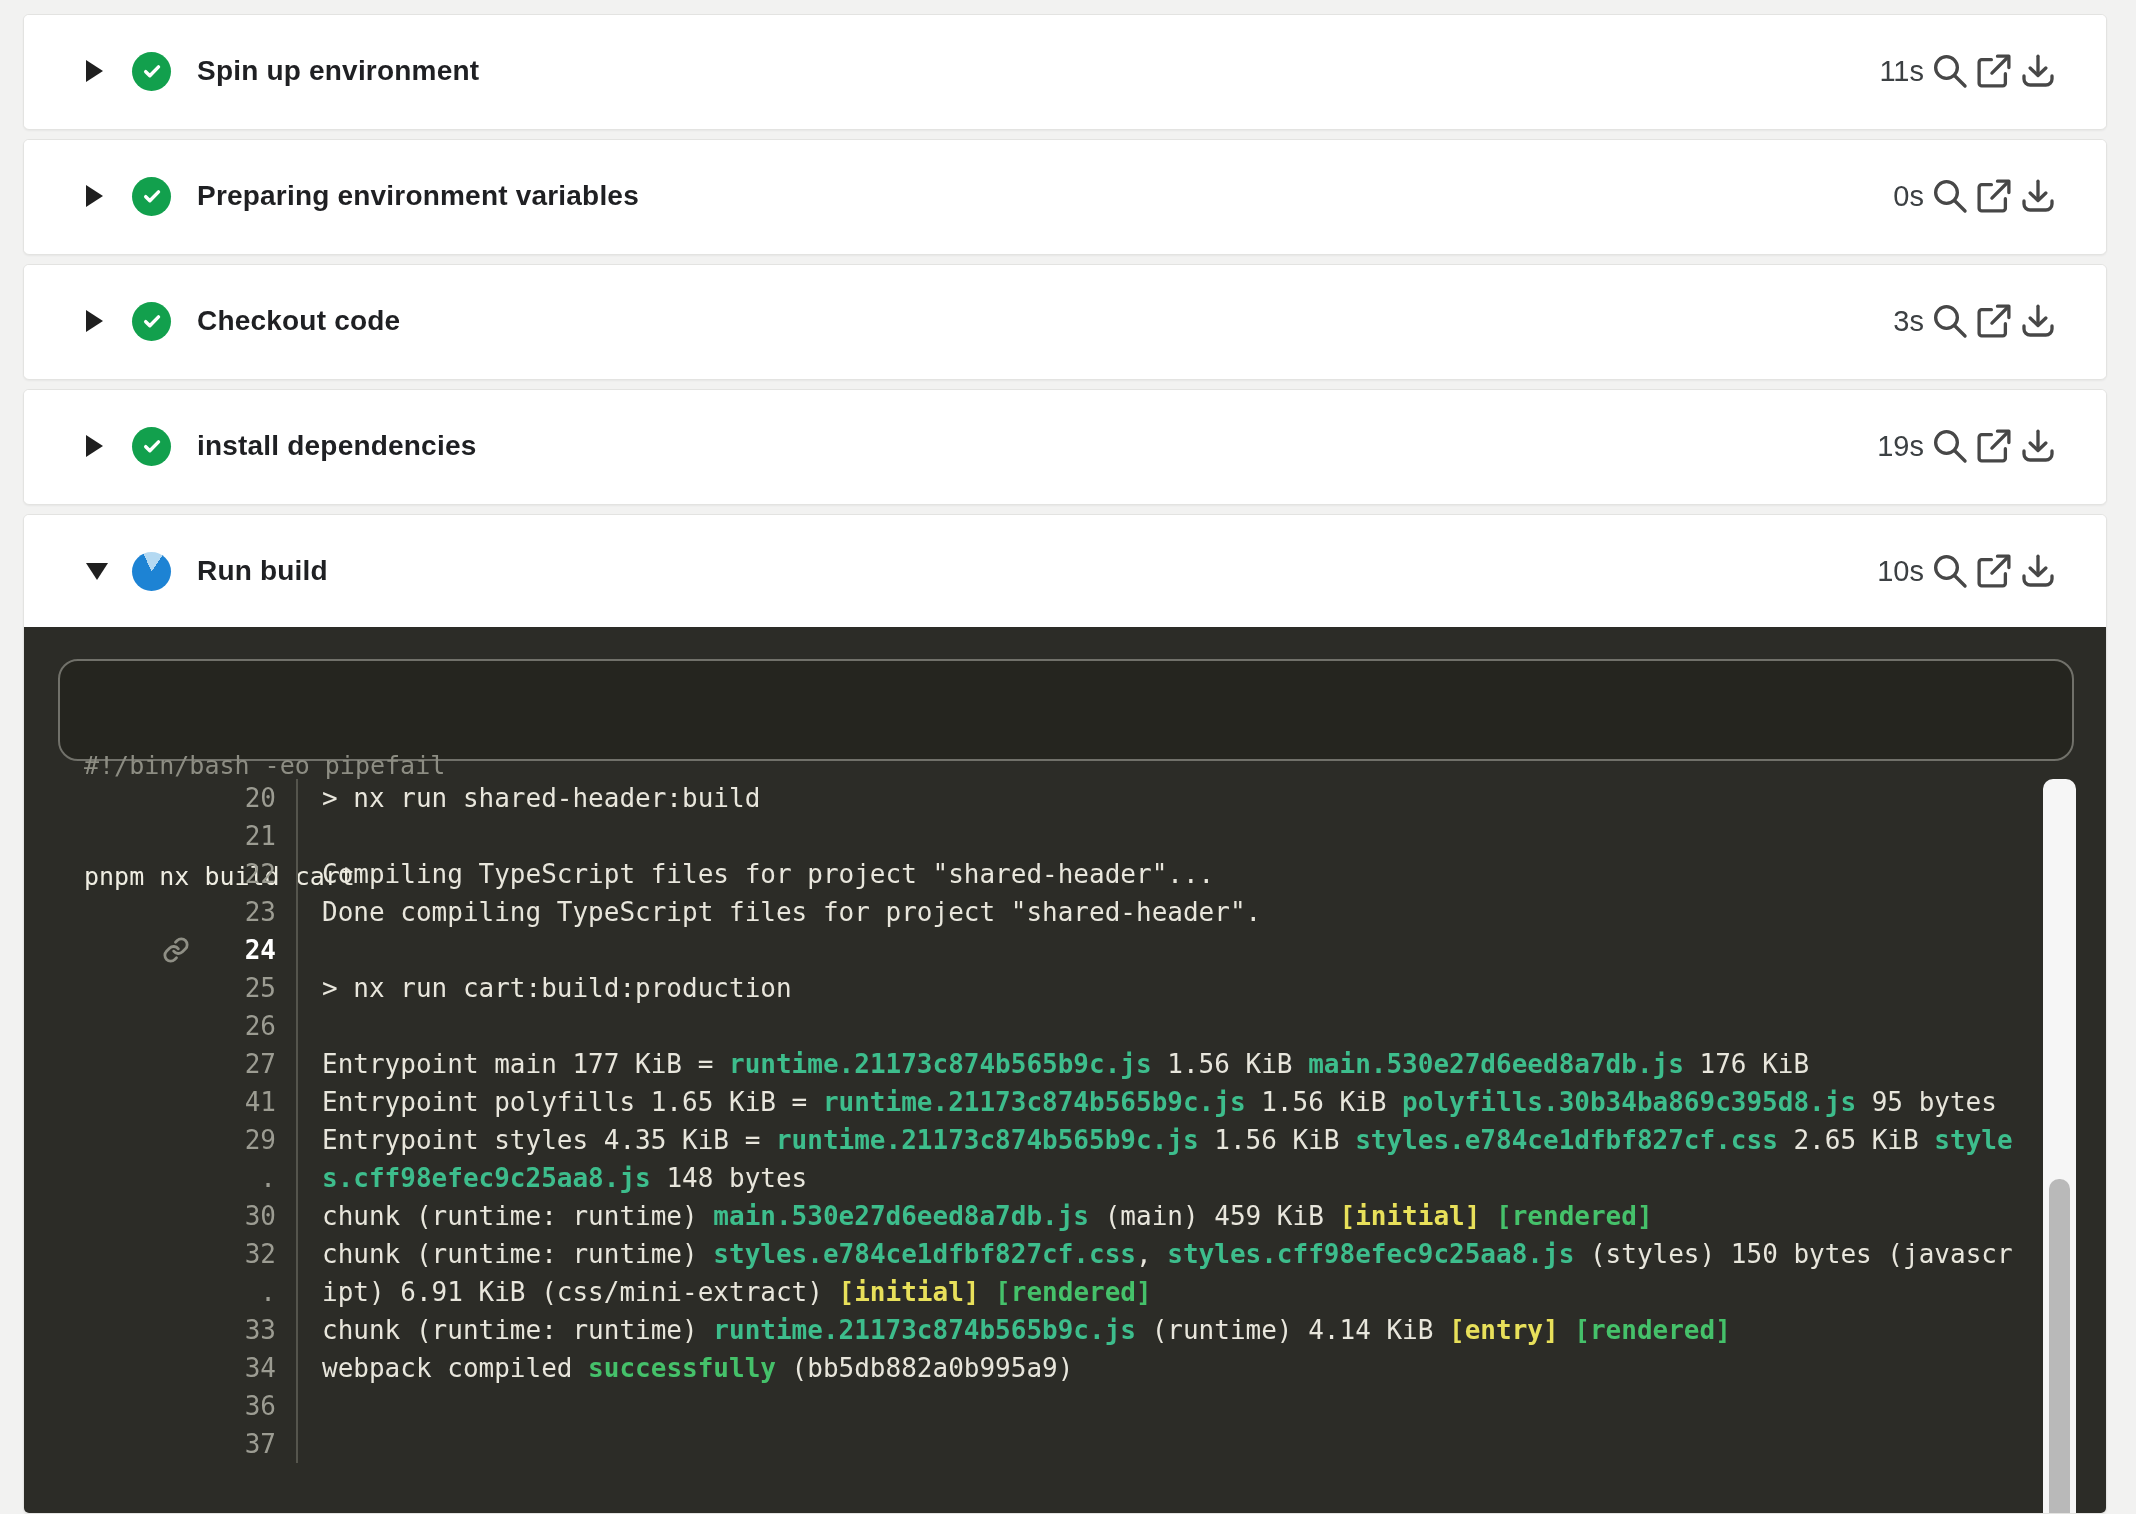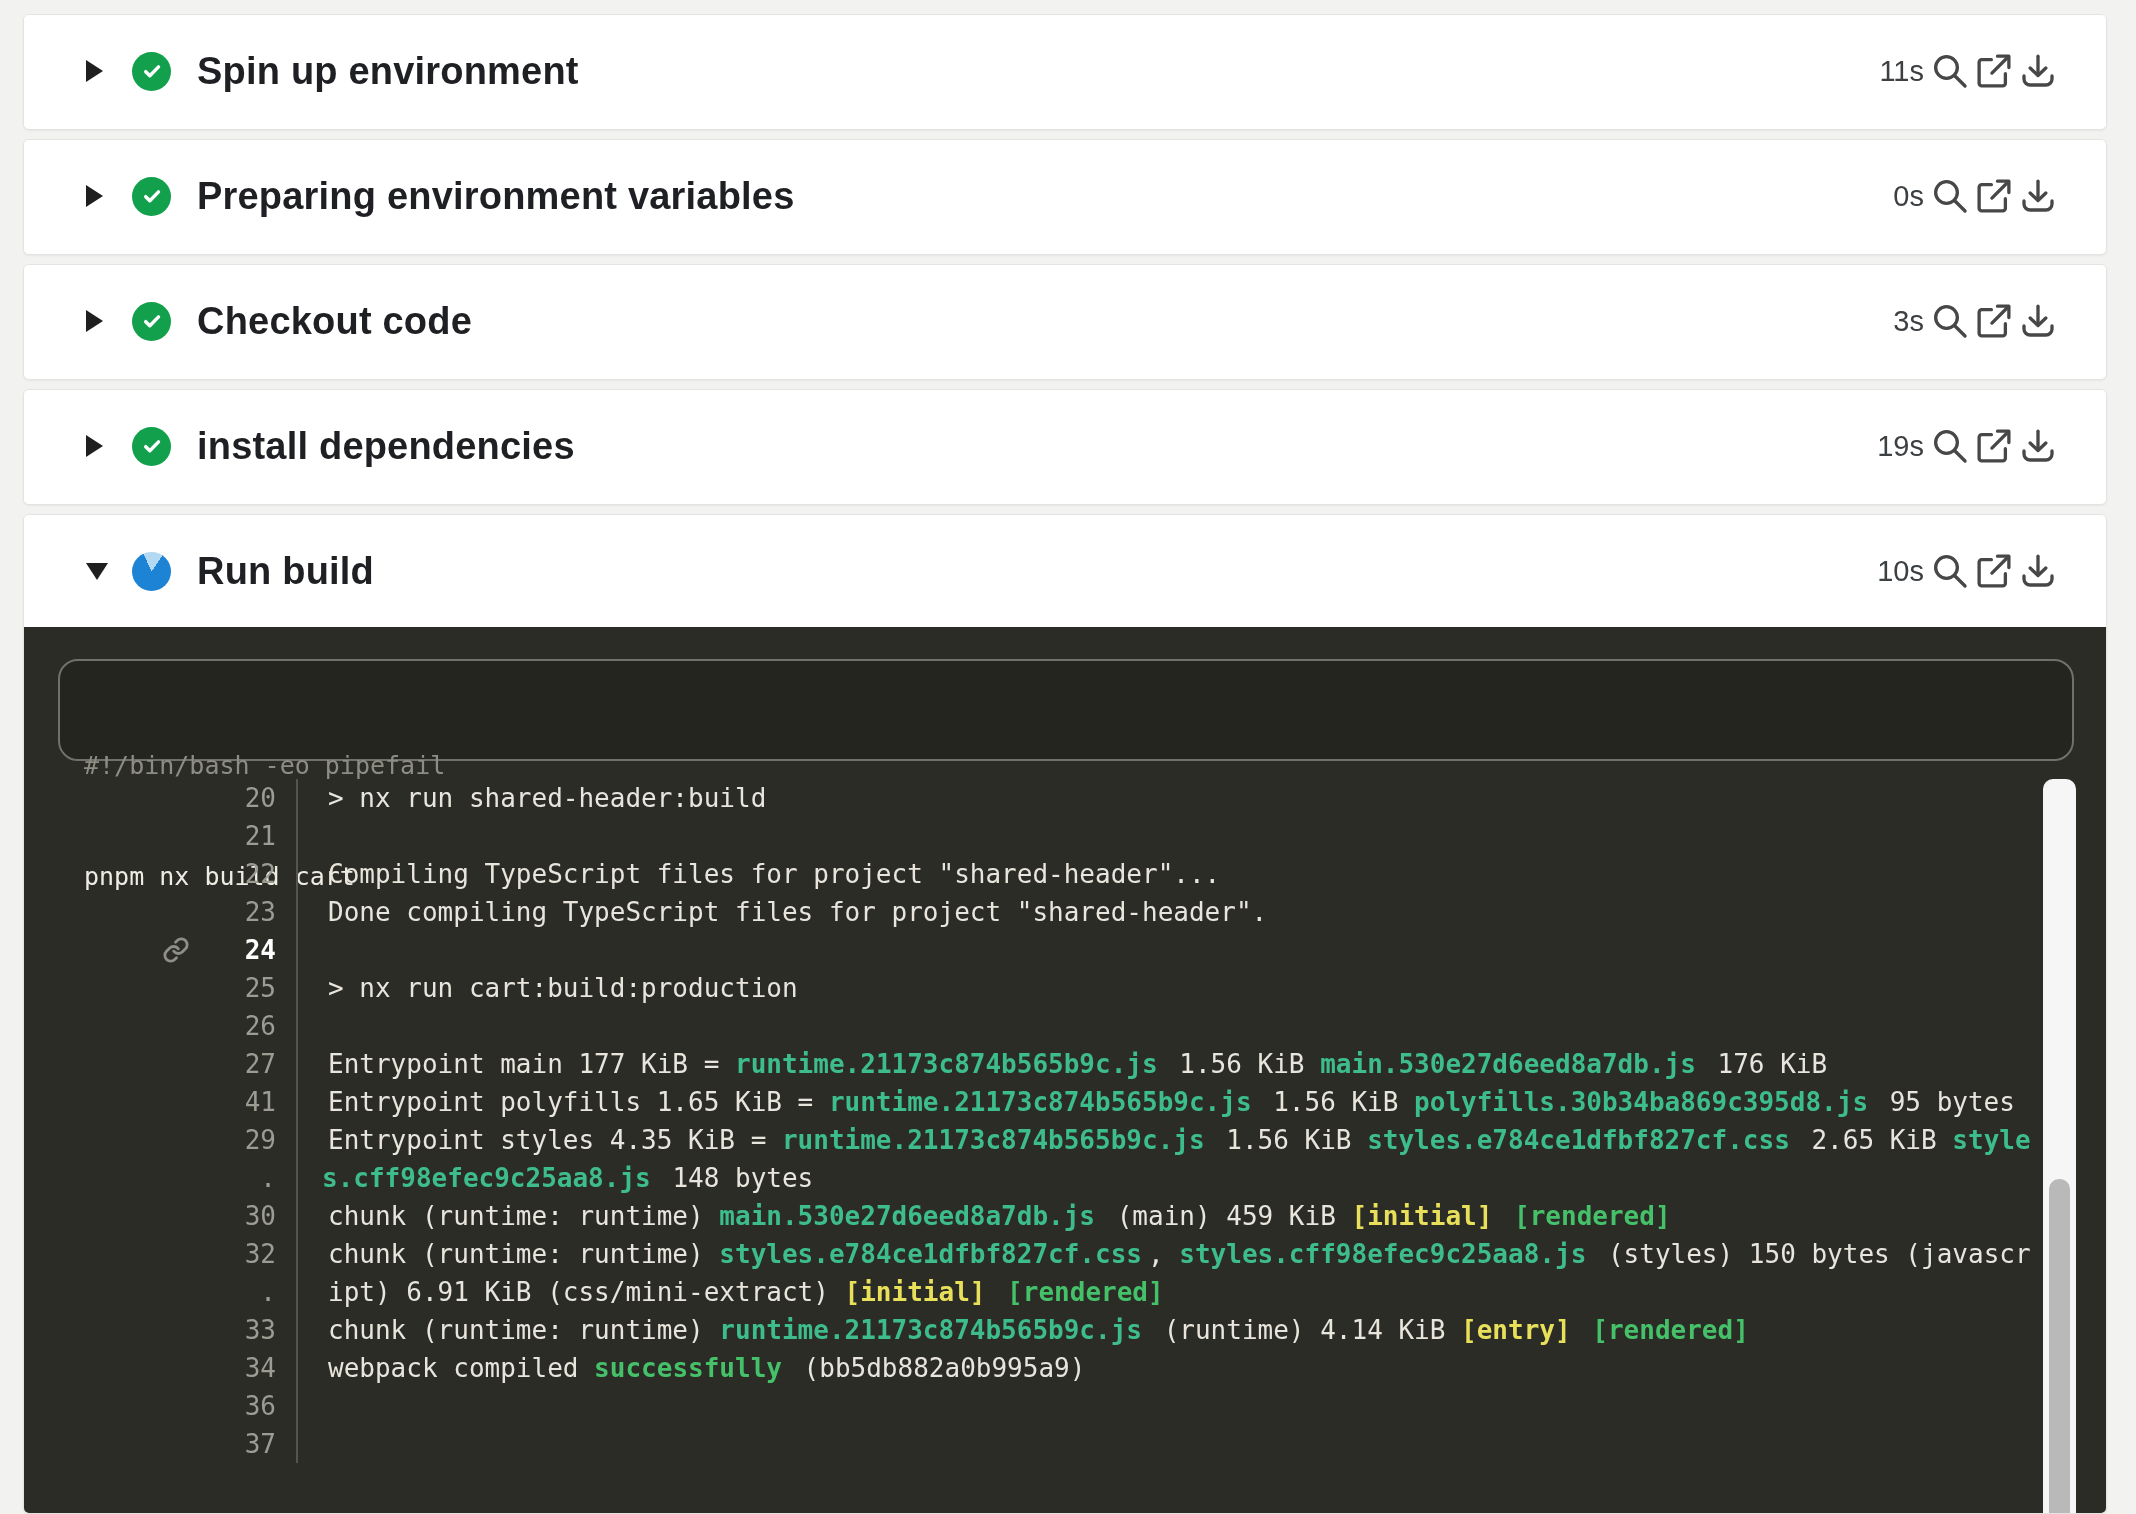--- a/index.html
+++ b/index.html
@@ -42,21 +42,21 @@
     display:flex; align-items:center; justify-content:center; }
   .status-success { background:var(--success-green,#12a04d); }
   .status-running {
     background:conic-gradient(from -24deg,
       var(--running-blue-light,#b4d9f2) 0deg 58deg,
       var(--running-blue,#1d83d4) 58deg 360deg);
   }
   .status-success svg { width:26px; height:26px; }
   .step-title {
     margin-left:26px;
-    font-size:38px; font-weight:bold; color:#1f2023;
+    font-size:28px; font-weight:bold; color:#1f2023;
     letter-spacing:0.2px;
   }
   .header-right { margin-left:auto; display:flex; align-items:center; }
   .duration { font-size:29px; color:#3c4043; margin-right:4px; }
   .action-btn { width:44px; height:44px; border:none; background:transparent; padding:0;
     display:flex; align-items:center; justify-content:center; cursor:pointer; }
   .action-btn svg { width:42px; height:42px; stroke:#474747; fill:none;
     stroke-width:1.9; stroke-linecap:round; stroke-linejoin:round; }
 
   
@@ -80,21 +80,21 @@
 
   .log { position:absolute; top:152px; left:0; right:0; bottom:0; overflow:hidden;padding-left:48px; }
   .log-row { height:38px; display:flex; align-items:center; font-size:26px; }
   .cell-gutter { width:118px; display:flex; justify-content:flex-end; align-items:center; flex:0 0 auto; }
   .cell-gutter svg { width:28px; height:28px; stroke:#8f8f85; fill:none;
     stroke-width:2.4; stroke-linecap:round; stroke-linejoin:round; cursor:pointer; }
   .cell-num { width:86px; text-align:right; color:var(--line-number,#9c9c92); flex:0 0 auto; cursor:pointer; }
   .cell-num.active { color:#ffffff; font-weight:bold; }
   .cell-sep { align-self:stretch; border-left:2px solid #55554d; margin-left:20px; flex:0 0 auto; }
   .cell-text { padding-left:24px; white-space:pre; color:var(--log-default,#e8e6dc); overflow:hidden; }
-  .seg-d { color:var(--log-default,#e8e6dc);margin-left:6px; }
+  .seg-d { color:var(--log-default,#e8e6dc); }
   .seg-g { color:var(--log-teal,#3dbd8c); font-weight:bold; }
   .seg-y { color:var(--log-yellow,#e8e05a); font-weight:bold;text-align:center; }
   .seg-s { color:var(--log-green,#45c16a); font-weight:bold; }
 
   .scroll-track {
     position:absolute; top:152px; right:30px; bottom:0; width:33px;
     background:#f6f6f6; border-radius:10px 10px 0 0;
   }
   .scroll-thumb {
     position:absolute; left:6px; top:400px; width:21px; height:400px;

